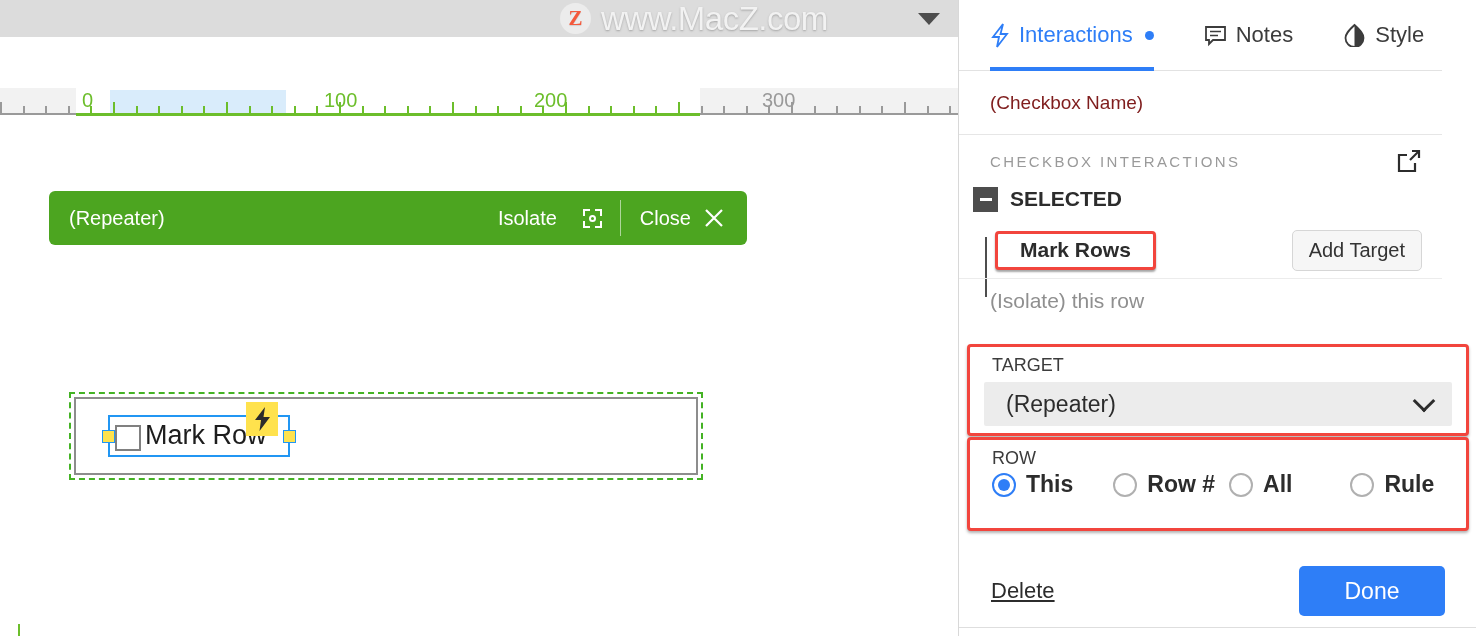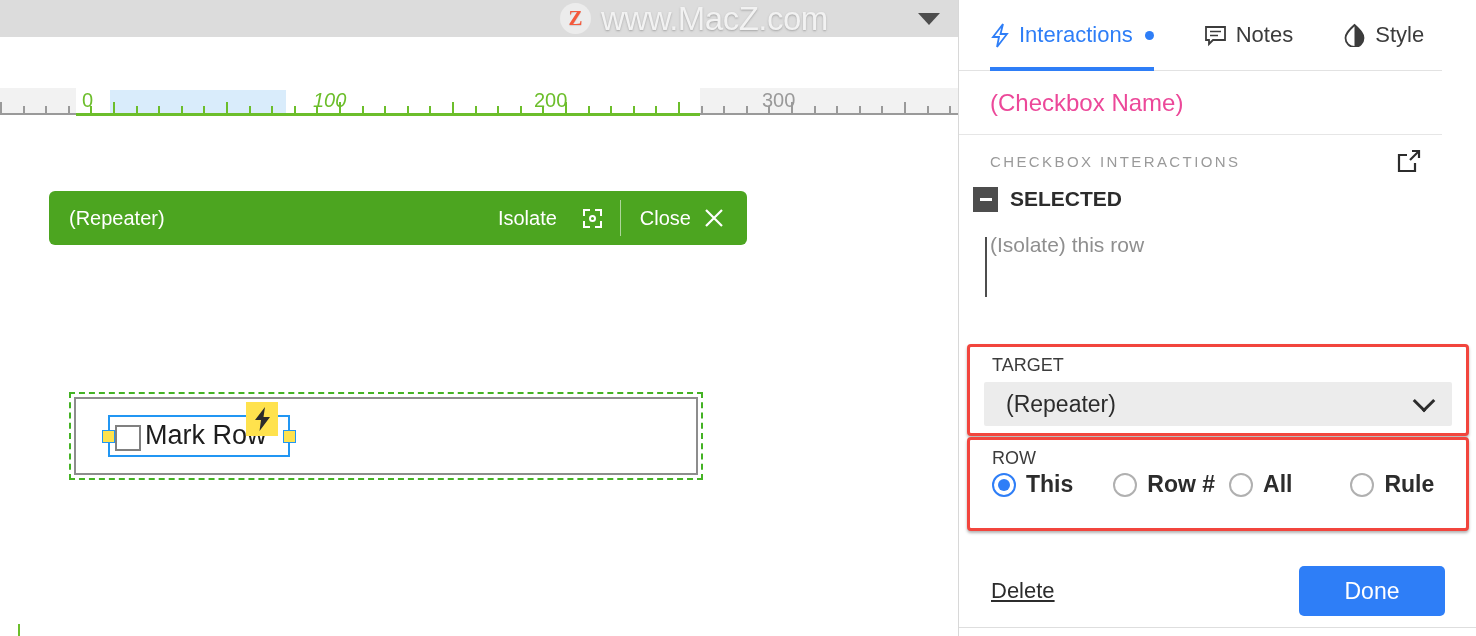--- a/index.html
+++ b/index.html
@@ -165,21 +165,21 @@
   .tab .tab-underline {
     position: absolute; left: 0; bottom: 0; height: 4px; width: 100%;
     background: #2e7ef7;
   }
   .tab .dot { width: 9px; height: 9px; border-radius: 50%; background: #2e7ef7; margin-left: 3px; }
 
   #name-row {
     height: 64px; display: flex; align-items: center; padding-left: 31px;
     border-bottom: 1px solid #e6e6e6;
   }
-  #name-row span { font-size: 24px; color: #ec4899; }
+  #name-row span { font-size: 19px; color: #7f1d1d; }
 
   #section-head {
     height: 52px; display: flex; align-items: center; justify-content: space-between;
     padding: 0 20px 0 31px;
   }
   #section-title { font-size: 15px; letter-spacing: 2.4px; color: #9a9a9a; }
   .icon-external { position: relative; width: 26px; height: 26px; }
 
   #selected-row {
     height: 36px; display: flex; align-items: flex-start; gap: 12px; padding-left: 14px;
@@ -331,21 +331,21 @@
           <i class="tick minor gray" style="left: 881px;"></i>
           <i class="tick mid gray" style="left: 904px;"></i>
           <i class="tick minor gray" style="left: 927px;"></i>
           <i class="tick minor gray" style="left: 949px;"></i>
         </div>
       <div id="ruler-baseline-gray-l"></div>
       <div id="ruler-baseline"></div>
       <div id="ruler-baseline-gray-r"></div>
       <div id="ruler-labels">
           <div class="ruler-label" style="left: 82px;">0</div>
-          <div class="ruler-label" style="left: 313px; font-style: italic;">100</div>
+          <div class="ruler-label" style="left: 324px;">100</div>
           <div class="ruler-label" style="left: 534px;">200</div>
           <div class="ruler-label gray" style="left: 762px;">300</div>
         </div>
     </div>
 
     <div id="repeater-bar">
       <div id="repeater-name">(Repeater)</div>
       <div id="isolate-group">
         <span>Isolate</span>
         <span class="icon-isolate">
@@ -426,20 +426,26 @@
     </div>
 
     <div id="selected-row">
       <div id="collapse-box">
           <i></i>
         </div>
       <div id="selected-label">SELECTED</div>
     </div>
     <div id="tree-line"></div>
 
+    <div id="event-row">
+      <div id="event-chip">
+        <span>Mark Rows</span>
+      </div>
+      <button id="add-target-btn">Add Target</button>
+    </div>
 
     <div id="action-row">
       <span>(Isolate) this row</span>
     </div>
 
     <div class="redbox" id="target-box">
       <div class="field-label">TARGET</div>
       <div id="target-select">
         <span>(Repeater)</span>
         <i class="chevron-down"></i>

